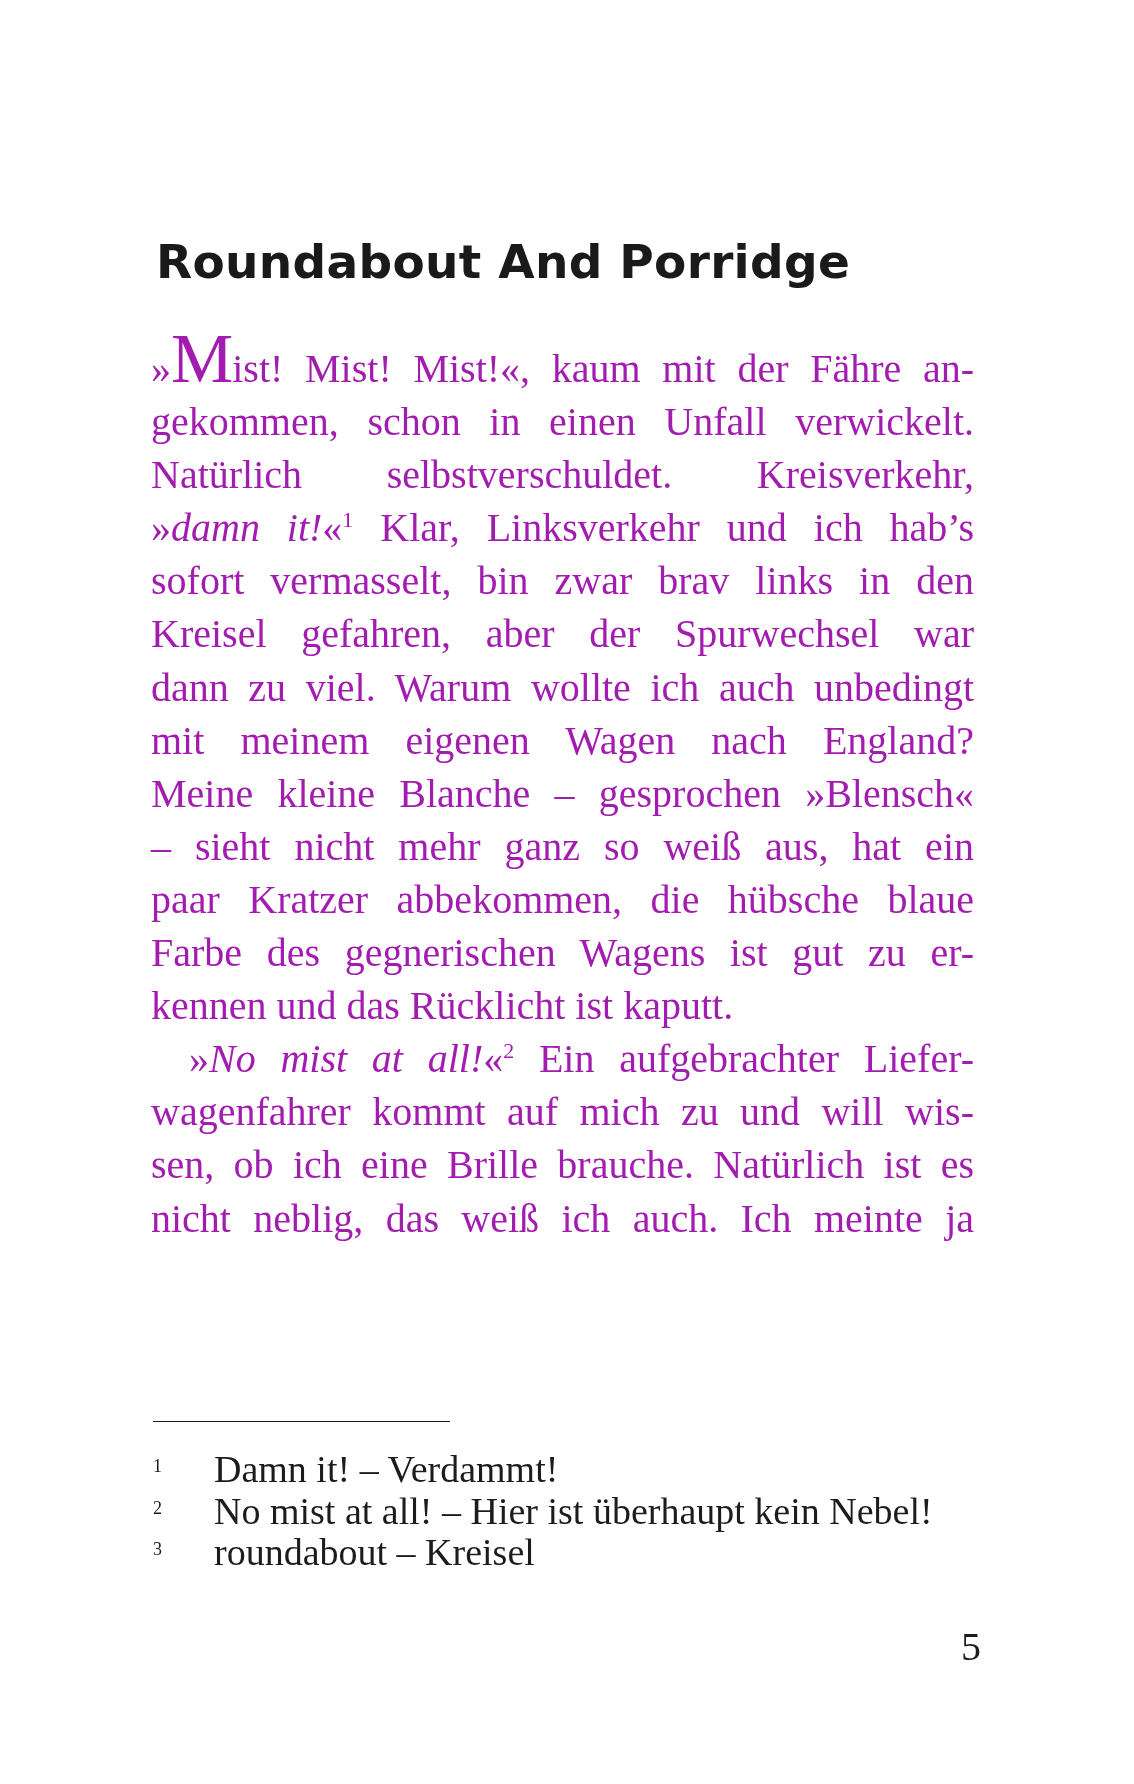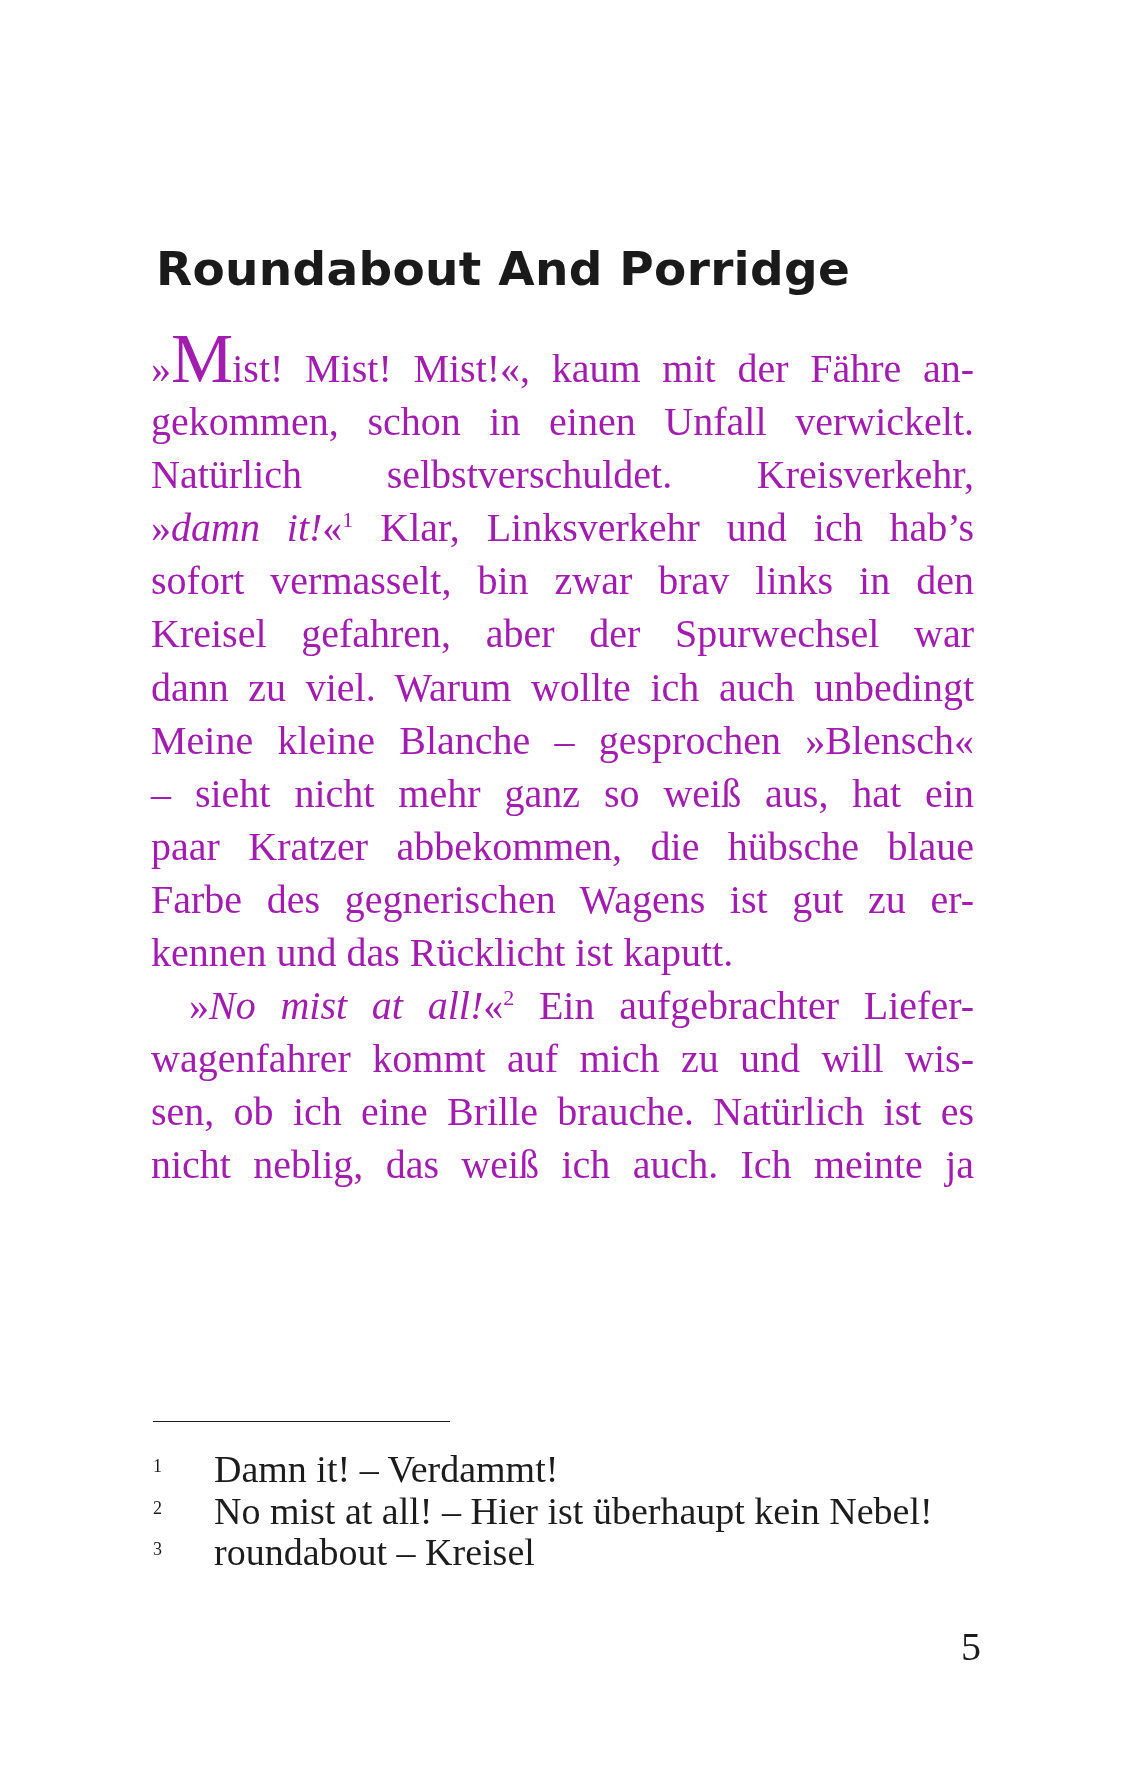--- a/index.html
+++ b/index.html
@@ -1,19 +1,19 @@
 <!DOCTYPE html>
 <html><head>
 <meta charset="utf-8">
 <style>
   html, body { margin: 0; padding: 0; background: #ffffff; }
   body { width: 1134px; height: 1784px; position: relative; overflow: hidden; color: #1c1c1c; }
   .page { position: absolute; left: 0; top: 0; width: 1134px; height: 1784px; background: #ffffff; }
   .title {
-    position: absolute; left: 156px; top: 193px;
+    position: absolute; left: 156px; top: 186px;
     font-family: "DejaVu Sans", sans-serif; font-weight: bold;
     font-size: 47px; line-height: 56px; letter-spacing: 0.3px; white-space: nowrap;
     color: #1a1a1a;
     margin-top: 48px;
   }
   .body-text {
     position: absolute; left: 151px; top: 342px; width: 823px;
     font-family: "Liberation Serif", serif; font-size: 40px; line-height: 53.1px;
     color: #a21caf;
   }
@@ -50,20 +50,21 @@
   <h1 class="title">Roundabout And Porridge</h1>
 
   <div class="body-text">
     <span class="line"><span>»</span><span class="initial">M</span><span>ist! Mist! Mist!«, kaum mit der Fähre an-</span></span>
     <span class="line">gekommen, schon in einen Unfall verwickelt.</span>
     <span class="line">Natürlich selbstverschuldet. Kreisverkehr,</span>
     <span class="line"><span>»</span><span class="it">damn it!</span><span>«</span><span class="sup">1</span><span> Klar, Linksverkehr und ich hab’s</span></span>
     <span class="line">sofort vermasselt, bin zwar brav links in den</span>
     <span class="line">Kreisel gefahren, aber der Spurwechsel war</span>
     <span class="line">dann zu viel. Warum wollte ich auch unbedingt</span>
+    <span class="line">mit meinem eigenen Wagen nach England?</span>
     <span class="line">Meine kleine Blanche – gesprochen »Blensch«</span>
     <span class="line">– sieht nicht mehr ganz so weiß aus, hat ein</span>
     <span class="line">paar Kratzer abbekommen, die hübsche blaue</span>
     <span class="line">Farbe des gegnerischen Wagens ist gut zu er-</span>
     <span class="line last">kennen und das Rücklicht ist kaputt.</span>
     <span class="line indent"><span>»</span><span class="it">No mist at all!</span><span>«</span><span class="sup">2</span><span> Ein aufgebrachter Liefer-</span></span>
     <span class="line">wagenfahrer kommt auf mich zu und will wis-</span>
     <span class="line">sen, ob ich eine Brille brauche. Natürlich ist es</span>
     <span class="line">nicht neblig, das weiß ich auch. Ich meinte ja</span>
   </div>

